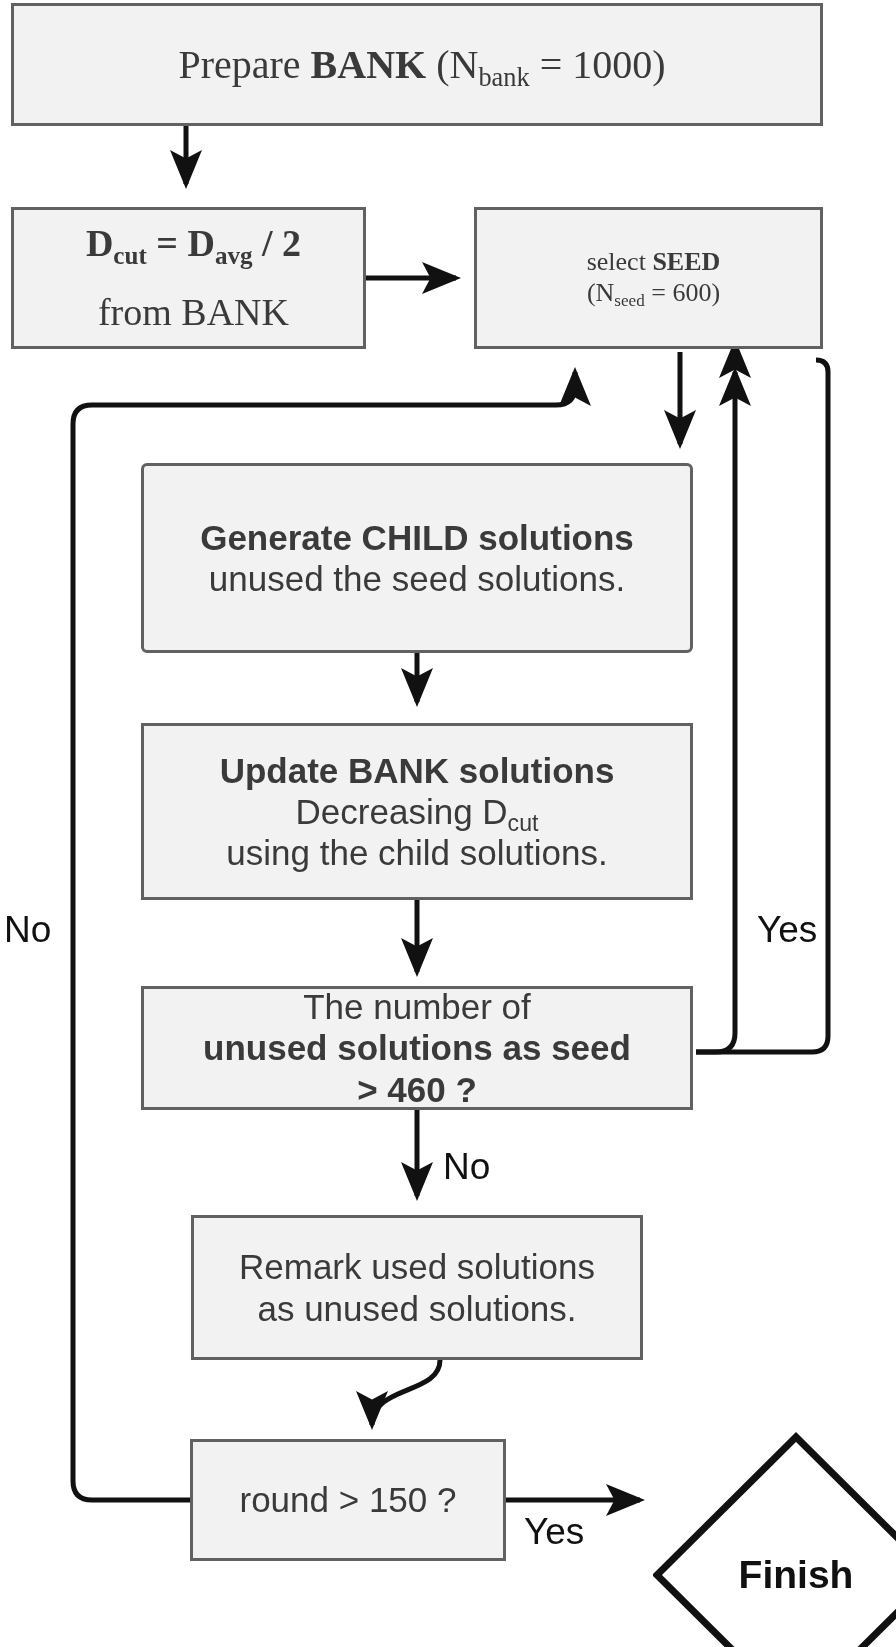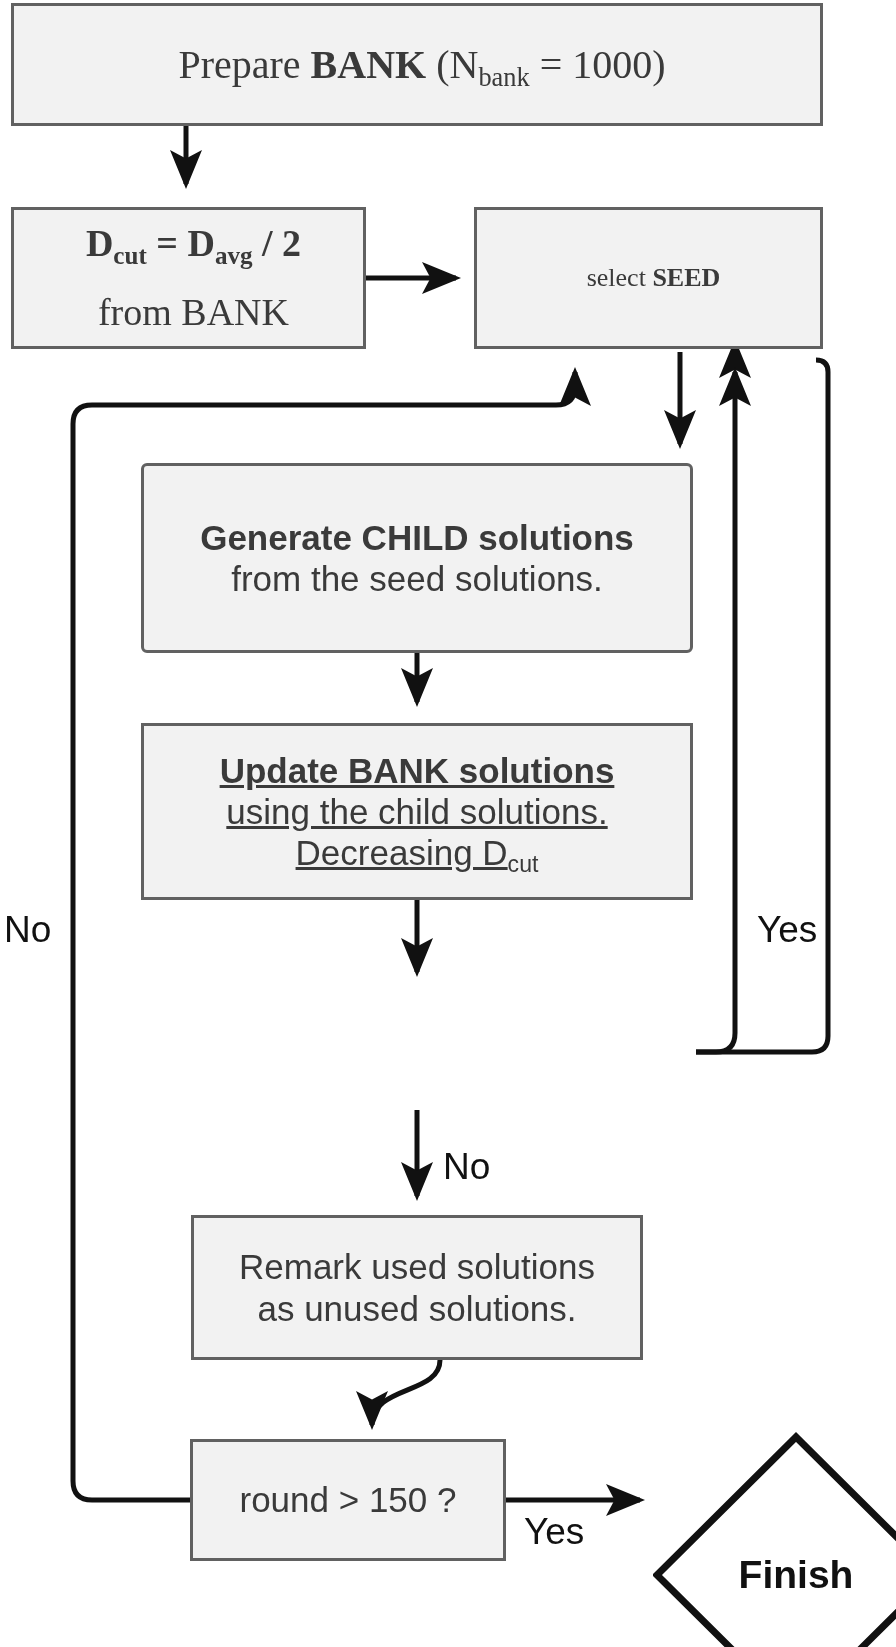--- a/index.html
+++ b/index.html
@@ -125,35 +125,43 @@
     <div>
       <span class="b">D</span><sub class="b">cut</sub><span class="b"> = D</span><sub class="b">avg</sub><span class="b"> / 2</span>
     </div>
     <div>from BANK</div>
   </div>
 
   <div class="node serif" style="left:474px; top:207px; width:349px; height:142px; font-size:26px;">
     <div>
       <span>select </span><span class="b">SEED</span>
     </div>
+    <div>
+      <span>(N</span><sub>seed</sub><span> = 600)</span>
+    </div>
   </div>
 
   <div class="node sans" style="left:141px; top:463px; width:552px; height:190px; font-size:35px;border-radius:6px;">
     <div class="b">Generate CHILD solutions</div>
-    <div>from the seed solutions.</div>
+    <div>unused the seed solutions.</div>
   </div>
 
-  <div class="node sans" style="left:141px; top:723px; width:552px; height:177px; font-size:35px;text-decoration:underline;">
+  <div class="node sans" style="left:141px; top:723px; width:552px; height:177px; font-size:35px;">
     <div class="b">Update BANK solutions</div>
-    <div>using the child solutions.</div>
     <div>
       <span>Decreasing D</span><sub>cut</sub>
     </div>
+    <div>using the child solutions.</div>
   </div>
 
+  <div class="node sans" style="left:141px; top:986px; width:552px; height:124px; font-size:35px;">
+    <div>The number of</div>
+    <div class="b">unused solutions as seed</div>
+    <div class="b">&gt; 460 ?</div>
+  </div>
 
   <div class="node sans" style="left:191px; top:1215px; width:452px; height:145px; font-size:35px;">
     <div>Remark used solutions</div>
     <div>as unused solutions.</div>
   </div>
 
   <div class="node sans" style="left:190px; top:1439px; width:316px; height:122px; font-size:35px;text-align:right;">
     <div>round &gt; 150 ?</div>
   </div>
 

